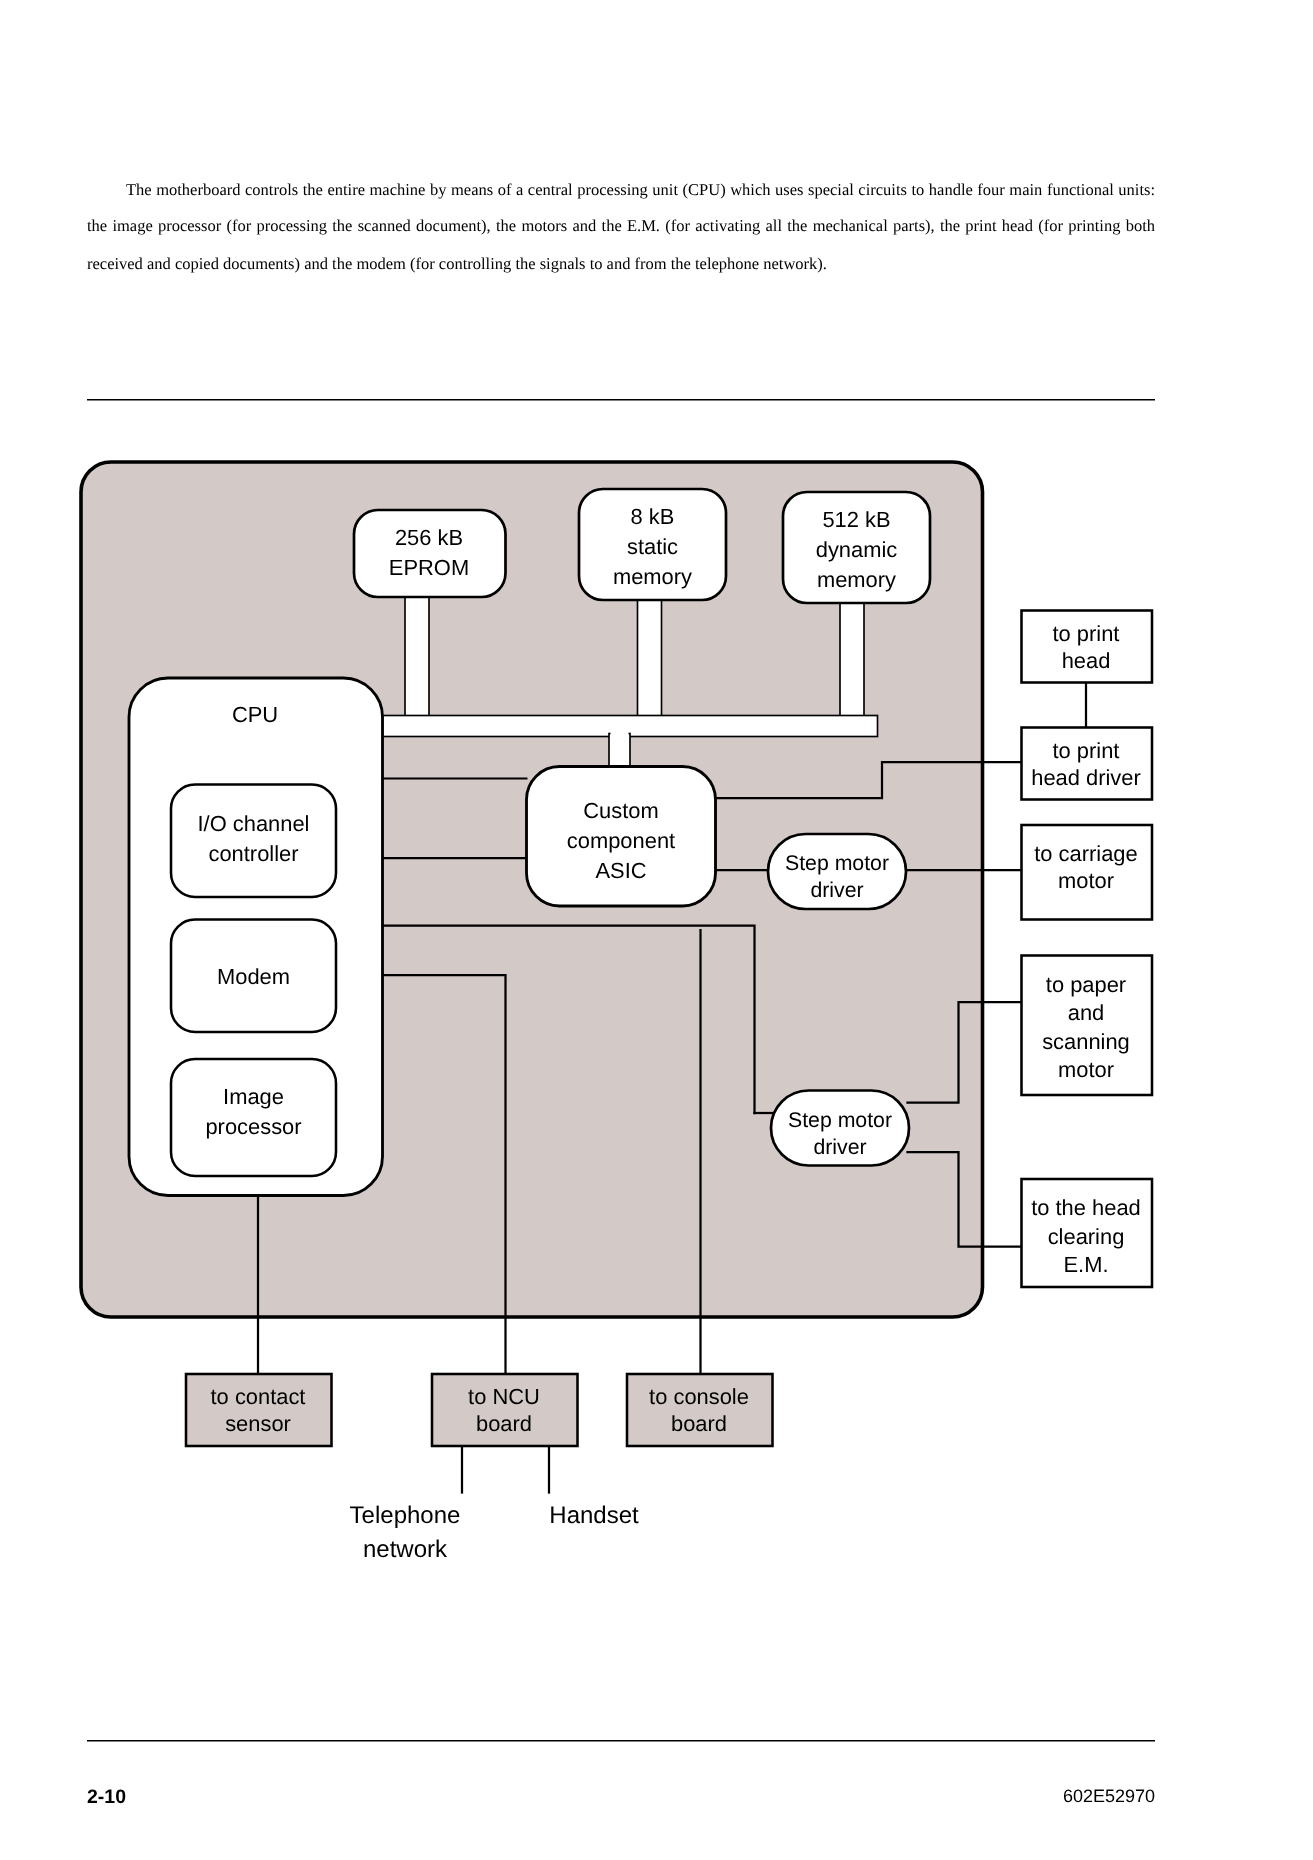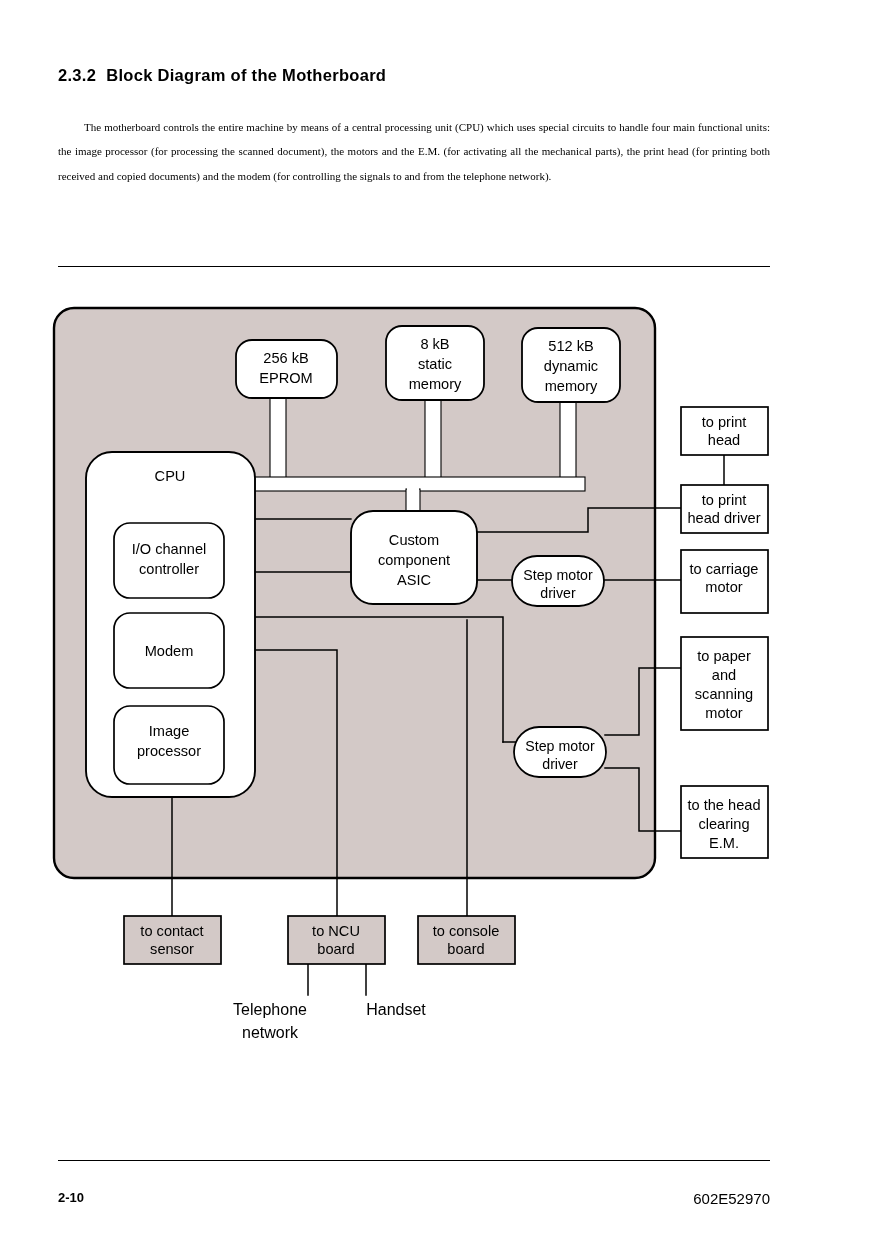--- a/index.html
+++ b/index.html
@@ -71,21 +71,21 @@
     position: absolute;
     left: 58px;
     top: 1190px;
     font-size: 13px;
     font-weight: bold;
   }
   .footer-right {
     position: absolute;
     right: 105px;
     top: 1190px;
-    font-size: 15px;
+    font-size: 12px;
   }
 
   
   .diagram {
     position: absolute;
     left: 0;
     top: 0;
     width: 875px;
     height: 1240px;
   }
@@ -103,23 +103,20 @@
     font-size: 16px;
     fill: #000;
     text-anchor: middle;
   }
 </style>
 </head>
 <body>
 
 <div class="page">
 
-  <div class="section-heading">
-    <span class="num">2.3.2</span><span>Block Diagram of the Motherboard</span>
-  </div>
 
   <div class="body-para">The motherboard controls the entire machine by means of a central processing unit (CPU) which uses special circuits to handle four main functional units: the image processor (for processing the scanned document), the motors and the E.M. (for activating all the mechanical parts), the print head (for printing both received and copied documents) and the modem (for controlling the signals to and from the telephone network).</div>
 
   <div class="rule rule-top"></div>
 
   <div class="diagram">
     <svg width="875" height="1240" viewBox="0 0 875 1240" xmlns="http://www.w3.org/2000/svg">
 
       <rect x="54" y="308" width="601" height="570" rx="20" ry="20" fill="#d3c9c7" stroke="#000" stroke-width="2.4"></rect>
 

